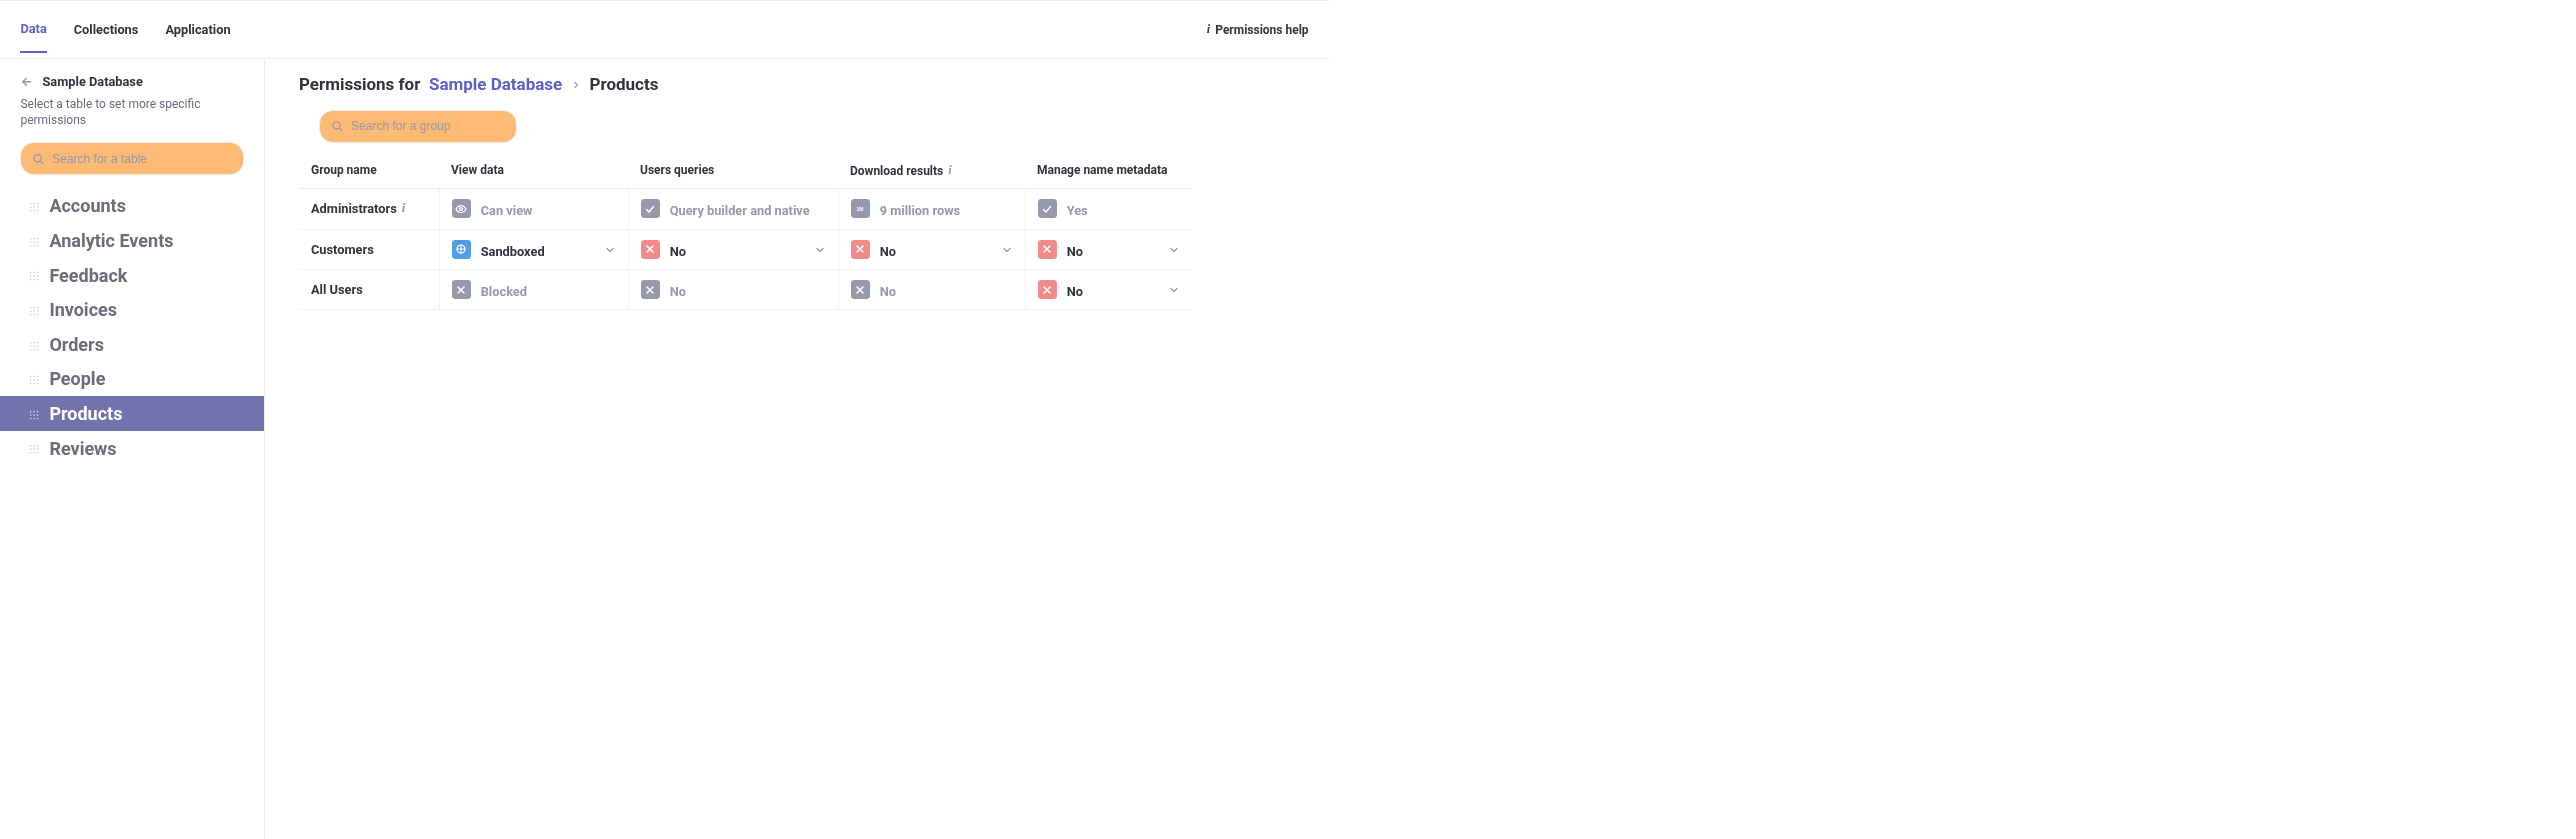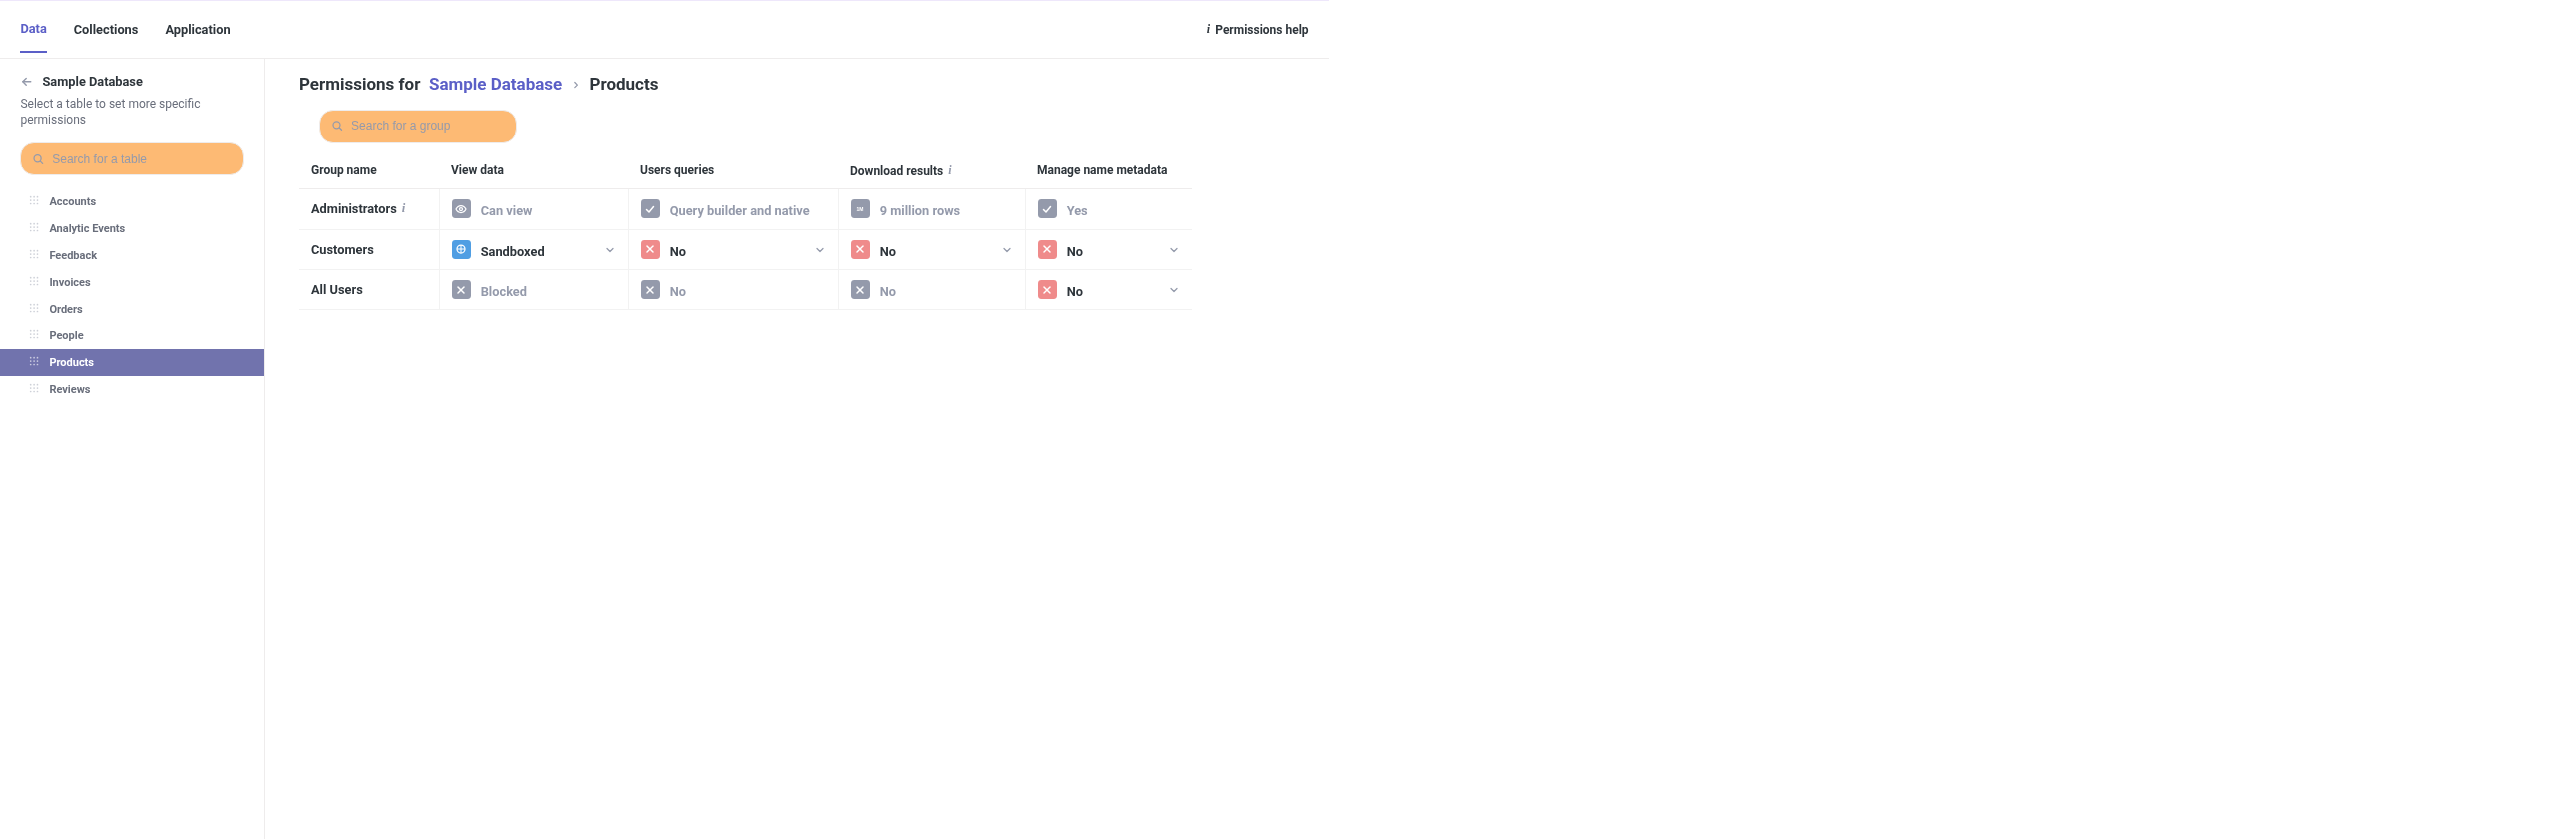--- a/index.html
+++ b/index.html
@@ -87,24 +87,24 @@
     outline: 0;
     font-size: 12px;
     color: #2e353b;
     width: 100%;
     background: transparent;
   }
   .search-box input::placeholder { color: #949aab; }
   .sb-list { margin-top: 3.4px; }
   .sb-item {
     display: flex;
-    align-items: flex-start;
+    align-items: flex-end;
     gap: 10.2px;
     padding: 6.8px 20.4px 6.8px 29px;
-    font-size: 11px;
+    font-size: 18px;
     font-weight: 700;
     color: #696e7b;
     cursor: pointer;
   }
   .sb-item.active {
     background: #7173ad;
     color: #fff;
   }
   .sb-item .grip { color: #c9ccd4; opacity: .9; }
   .sb-item.active .grip { color: rgba(255,255,255,.7); }

